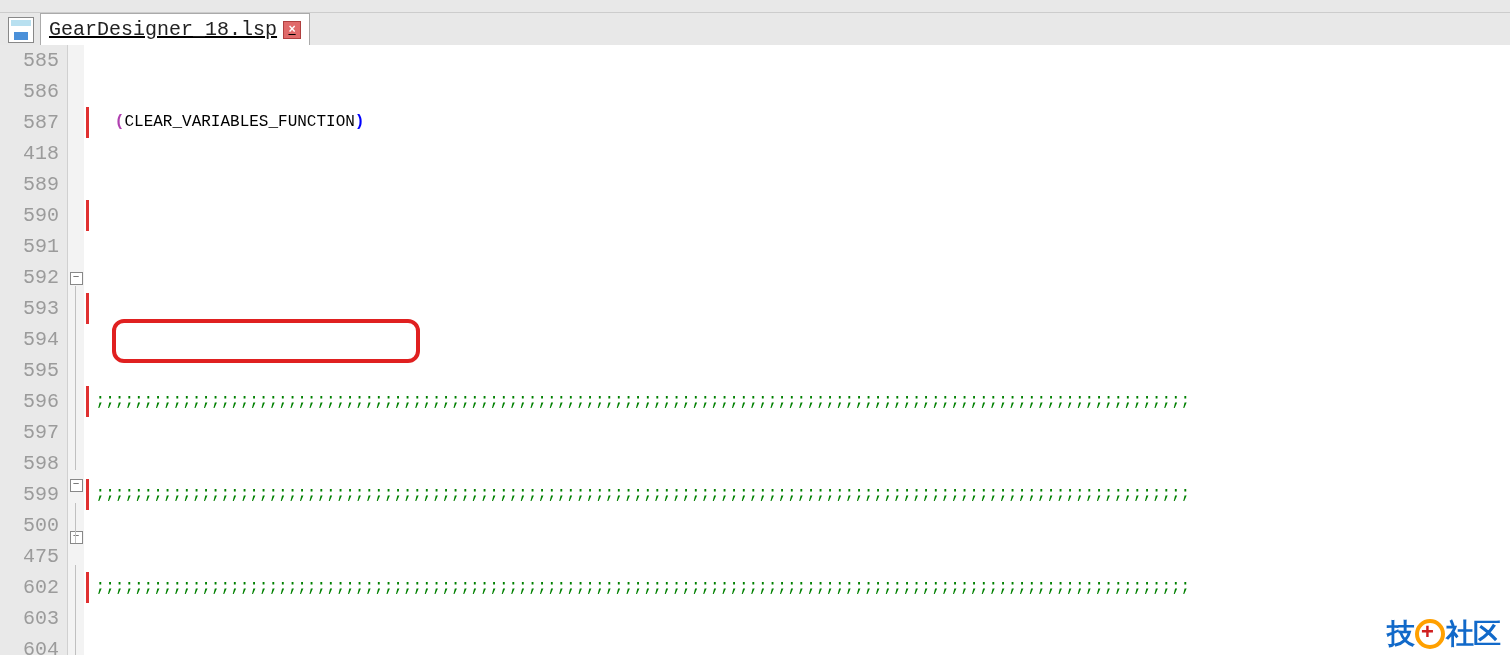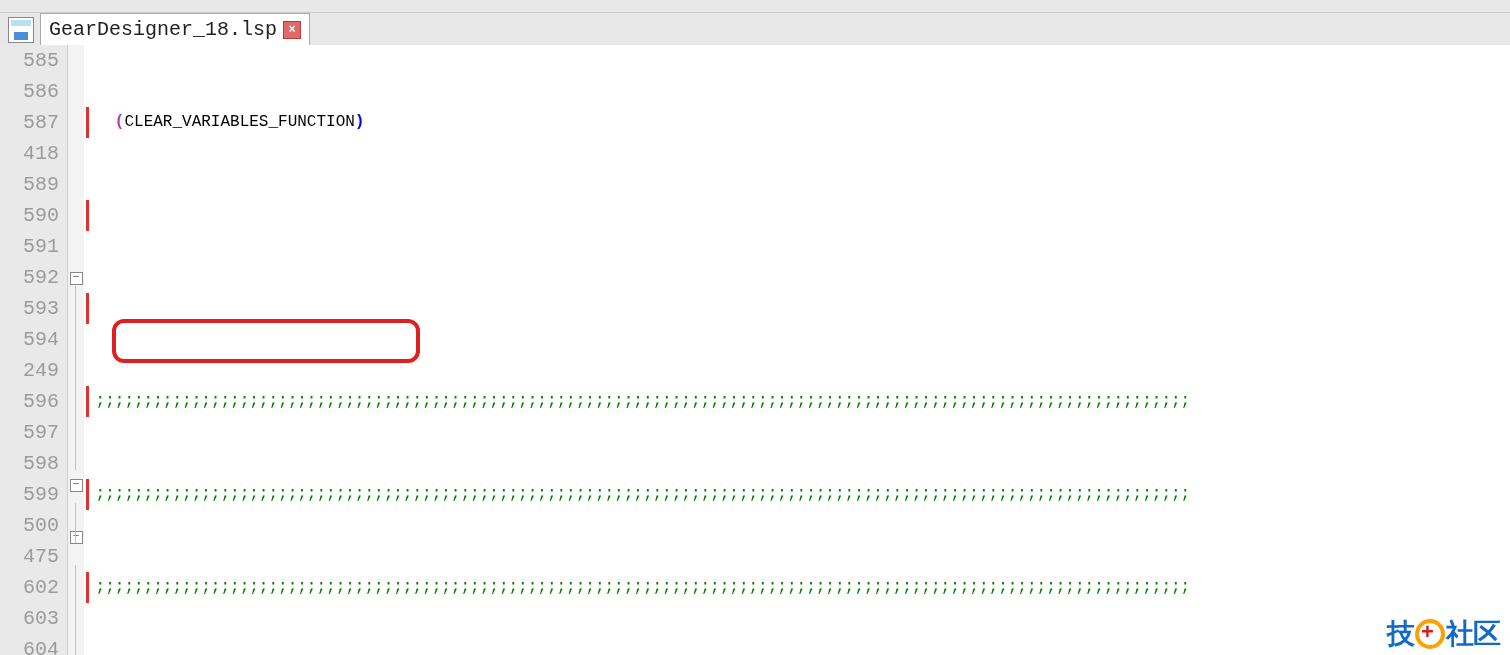--- a/index.html
+++ b/index.html
@@ -17,20 +17,21 @@
     height: 12px;
     background: #e8e8e8;
     border-bottom: 1px solid #ccc;
   }
   .tab-row {
     display: flex;
     align-items: stretch;
     background: #e8e8e8;
     height: 32px;
     padding-left: 6px;
+    text-decoration: underline;
   }
   .save-icon {
     width: 24px;
     height: 24px;
     margin: 4px 6px 0 2px;
     background: #fff;
     border: 1px solid #888;
     position: relative;
   }
   .save-icon::before {
@@ -182,21 +183,21 @@
       <div>585</div>
       <div>586</div>
       <div>587</div>
       <div>418</div>
       <div>589</div>
       <div>590</div>
       <div>591</div>
       <div>592</div>
       <div>593</div>
       <div>594</div>
-      <div>249</div>
+      <div>595</div>
       <div>596</div>
       <div>597</div>
       <div>598</div>
       <div>599</div>
       <div>500</div>
       <div>475</div>
       <div>602</div>
       <div>603</div>
       <div>604</div>
     </div>

